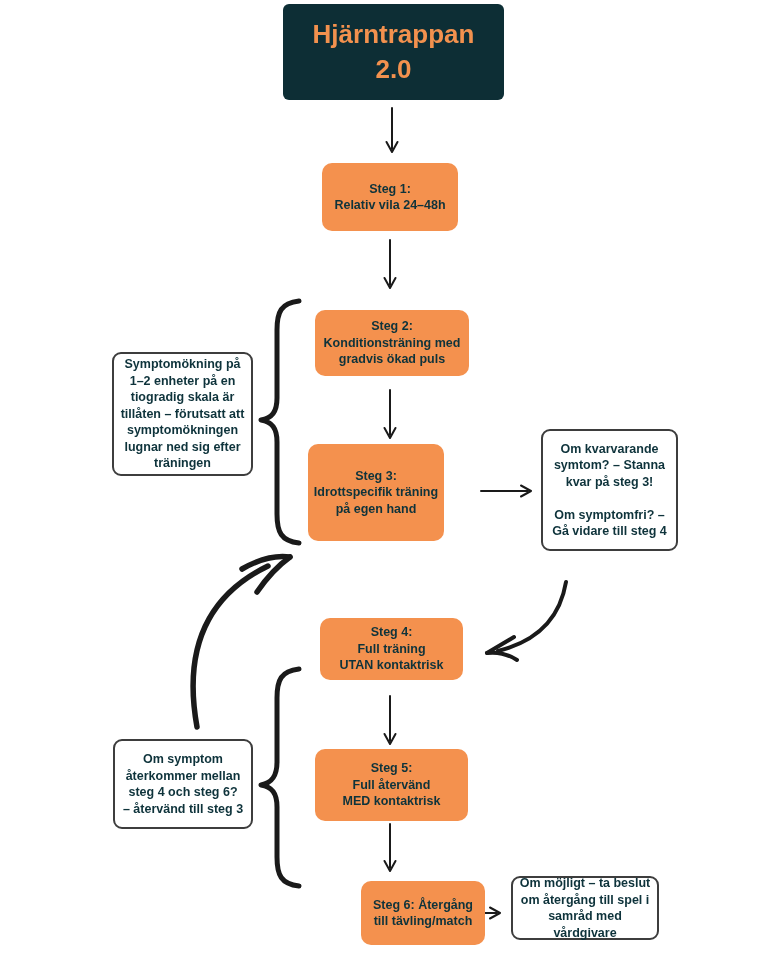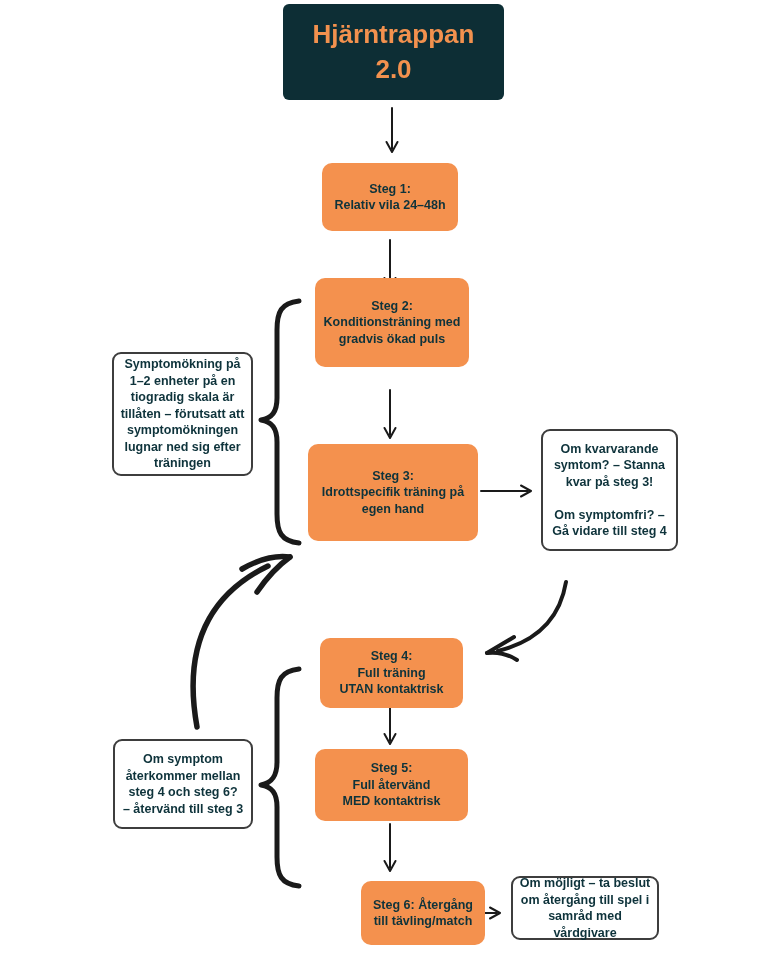--- a/index.html
+++ b/index.html
@@ -25,23 +25,23 @@
     font-weight:bold;font-size:26px;line-height:1.35;
   }
   .step{
     background:#f4914e;
     border-radius:10px;
     color:#0e333b;
     font-weight:bold;font-size:12.5px;line-height:1.32;
     padding:16px 5px;
   }
   .step1{left:322px;top:163px;width:136px;height:68px;}
-  .step2{left:315px;top:278px;width:154px;height:89px;}
-  .step3{left:308px;top:444px;width:170px;height:97px;}
-  .step4{left:320px;top:618px;width:143px;height:70px;margin-top:20px;}
+  .step2{left:315px;top:310px;width:154px;height:66px;}
+  .step3{left:308px;top:444px;width:136px;height:97px;}
+  .step4{left:320px;top:618px;width:143px;height:62px;}
   .step5{left:315px;top:749px;width:153px;height:72px;}
   .step6{left:328px;top:881px;width:124px;height:64px;margin-left:33px;}
   .note{
     background:#ffffff;
     border:2px solid #3d3d3d;
     border-radius:9px;
     color:#0e333b;
     font-weight:bold;font-size:12.5px;line-height:1.32;
     padding:6px 6px;
   }

